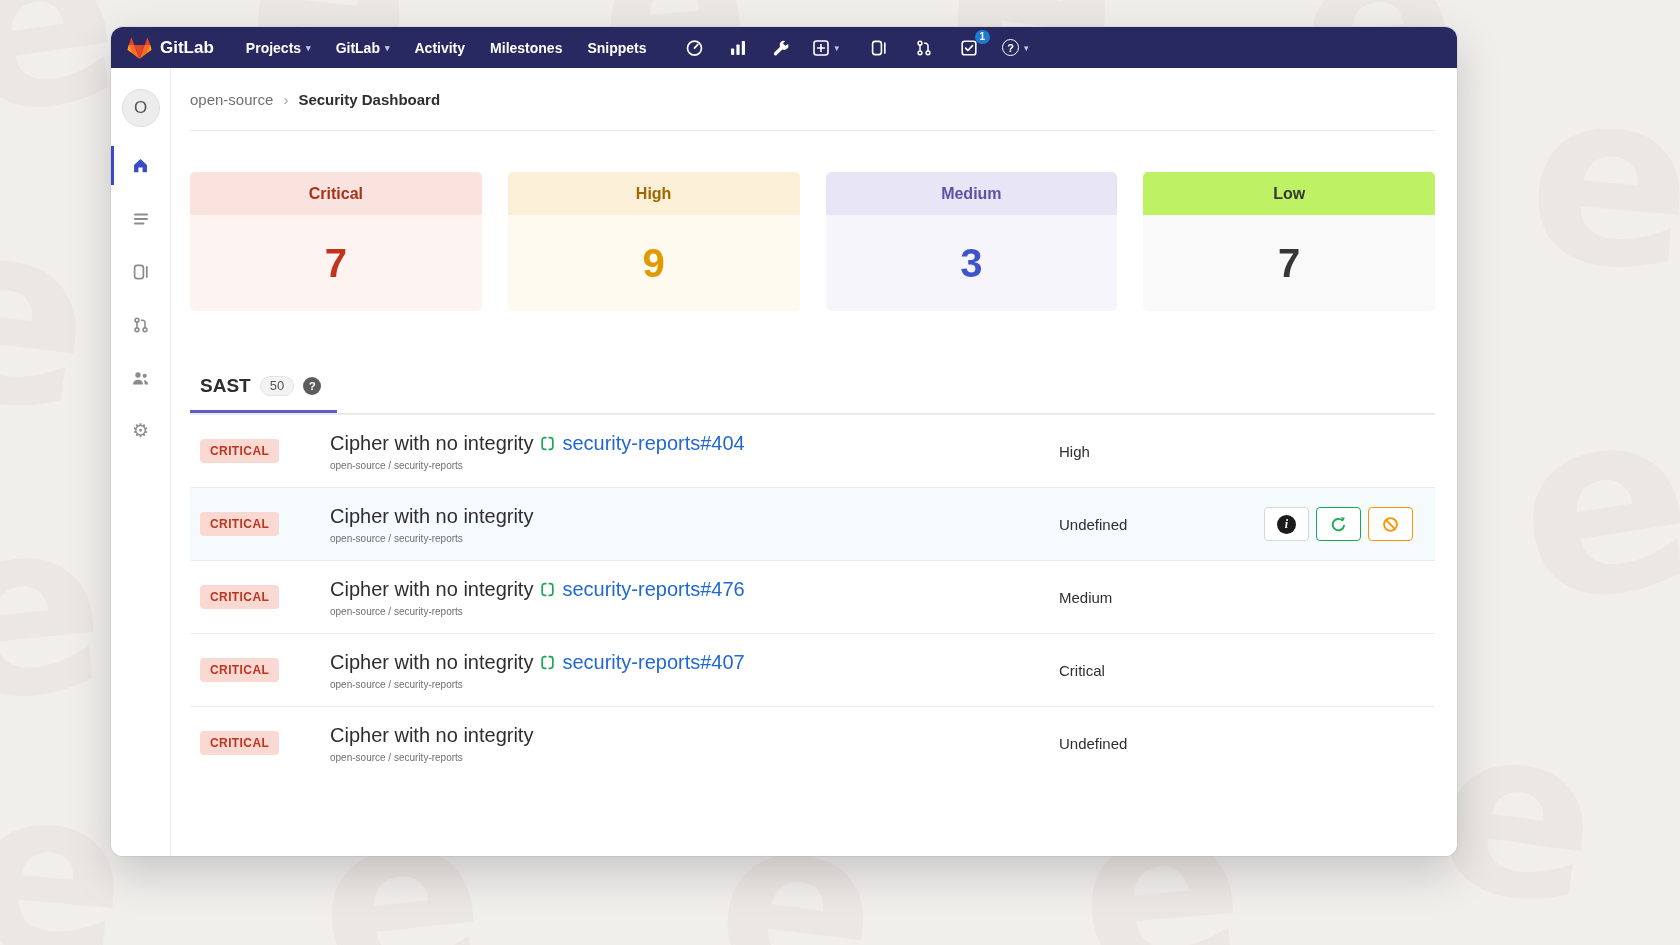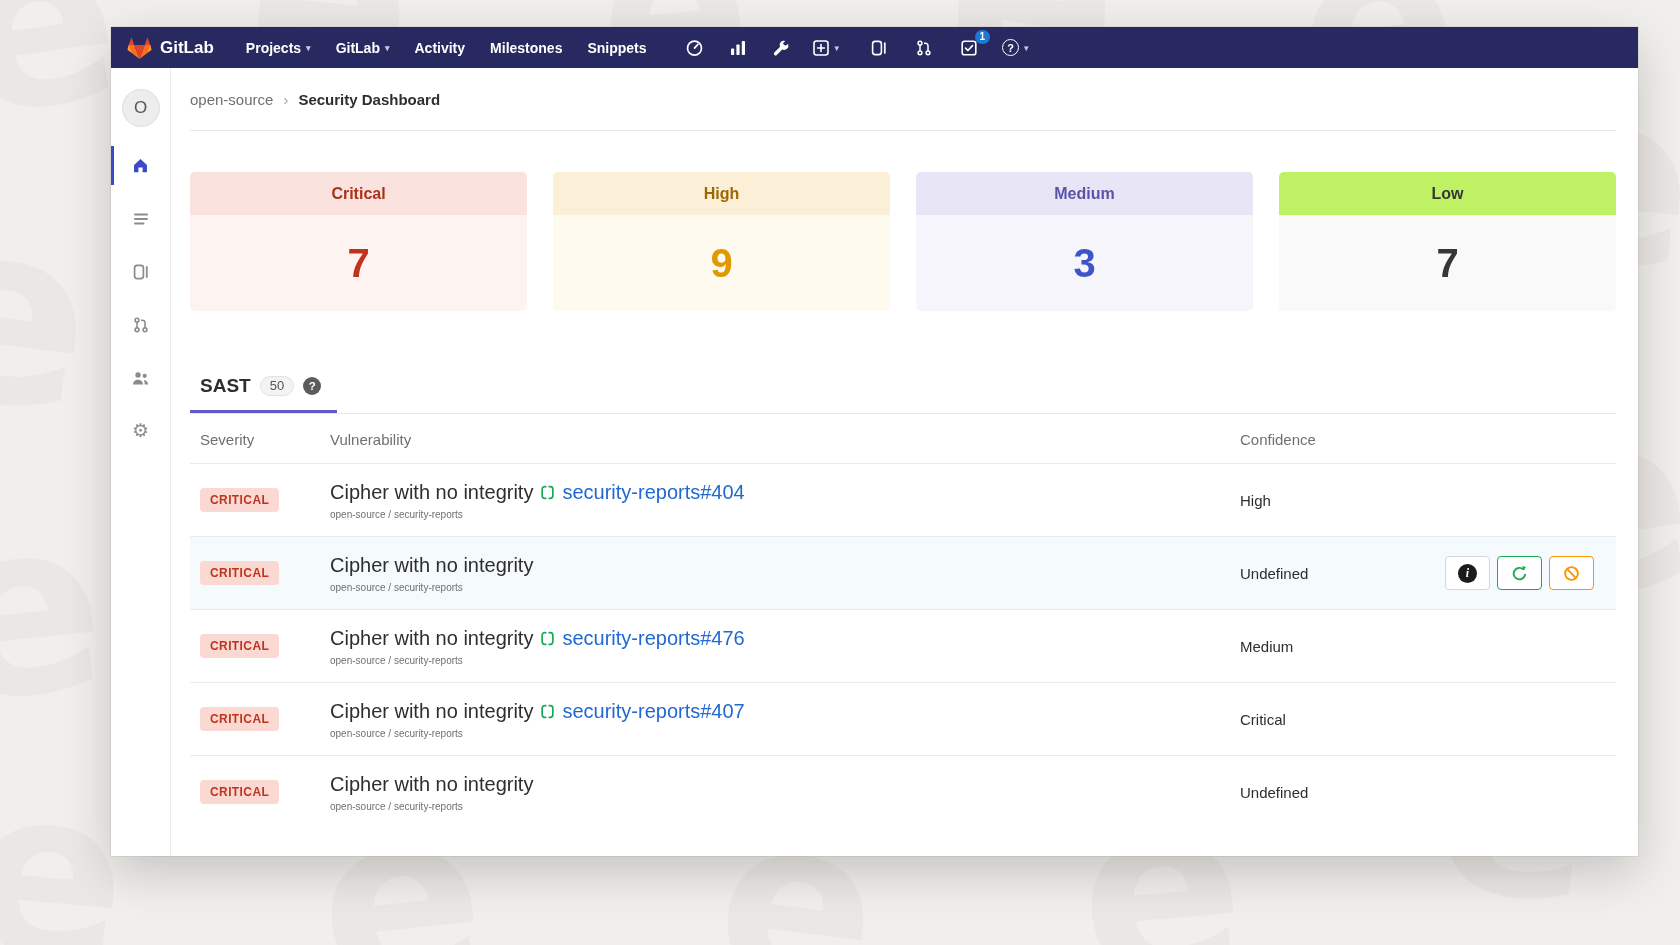--- a/index.html
+++ b/index.html
@@ -17,22 +17,22 @@
     position: absolute;
     font-family: "DejaVu Sans", sans-serif;
     font-weight: 700;
     color: rgba(130,118,105,0.06);
     user-select: none;
     line-height: 1;
   }
 
   
   .window {
-    position: absolute; left: 111px; top: 27px; width: 1527px; height: 829px;
-    background: #fff; border-radius: 0; overflow: hidden; z-index: 2;
+    position: absolute; left: 111px; top: 27px; width: 1346px; height: 829px;
+    background: #fff; border-radius: 12px; overflow: hidden; z-index: 2;
     box-shadow: 0 16px 45px rgba(0,0,0,0.18), 0 0 0 1px rgba(0,0,0,0.05);
   }
 
   
   .navbar {
     position: absolute; top: 0; left: 0; right: 0; height: 41px;
     background: #292961; color: #fff;
     display: flex; align-items: center; padding: 0 16px;
   }
   .brand { display: flex; align-items: center; gap: 8px; font-size: 17px; font-weight: 700; margin-right: 32px; cursor: pointer; }
@@ -348,25 +348,20 @@
 
     <div class="tabs">
       <div class="tab">
         <span class="tab-label">SAST</span>
         <span class="tab-count">50</span>
         <span class="help-circle">?</span>
       </div>
     </div>
 
     <div>
-      <div class="thead">
-        <span>Severity</span>
-        <span>Vulnerability</span>
-        <span>Confidence</span>
-      </div>
 
       <div class="row">
         <div><span class="sev-badge">CRITICAL</span></div>
         <div>
           <div class="vuln-title">
             <span>Cipher with no integrity</span>
             <svg width="15" height="15" viewBox="0 0 16 16">
               <path d="M6.2 1.8H5A2.7 2.7 0 0 0 2.3 4.5v7A2.7 2.7 0 0 0 5 14.2h1.2" fill="none" stroke="#1aaa55" stroke-width="1.8" stroke-linecap="round"></path>
               <path d="M9.8 1.8H11a2.7 2.7 0 0 1 2.7 2.7v7a2.7 2.7 0 0 1-2.7 2.7H9.8" fill="none" stroke="#1aaa55" stroke-width="1.8" stroke-linecap="round"></path>
             </svg>

